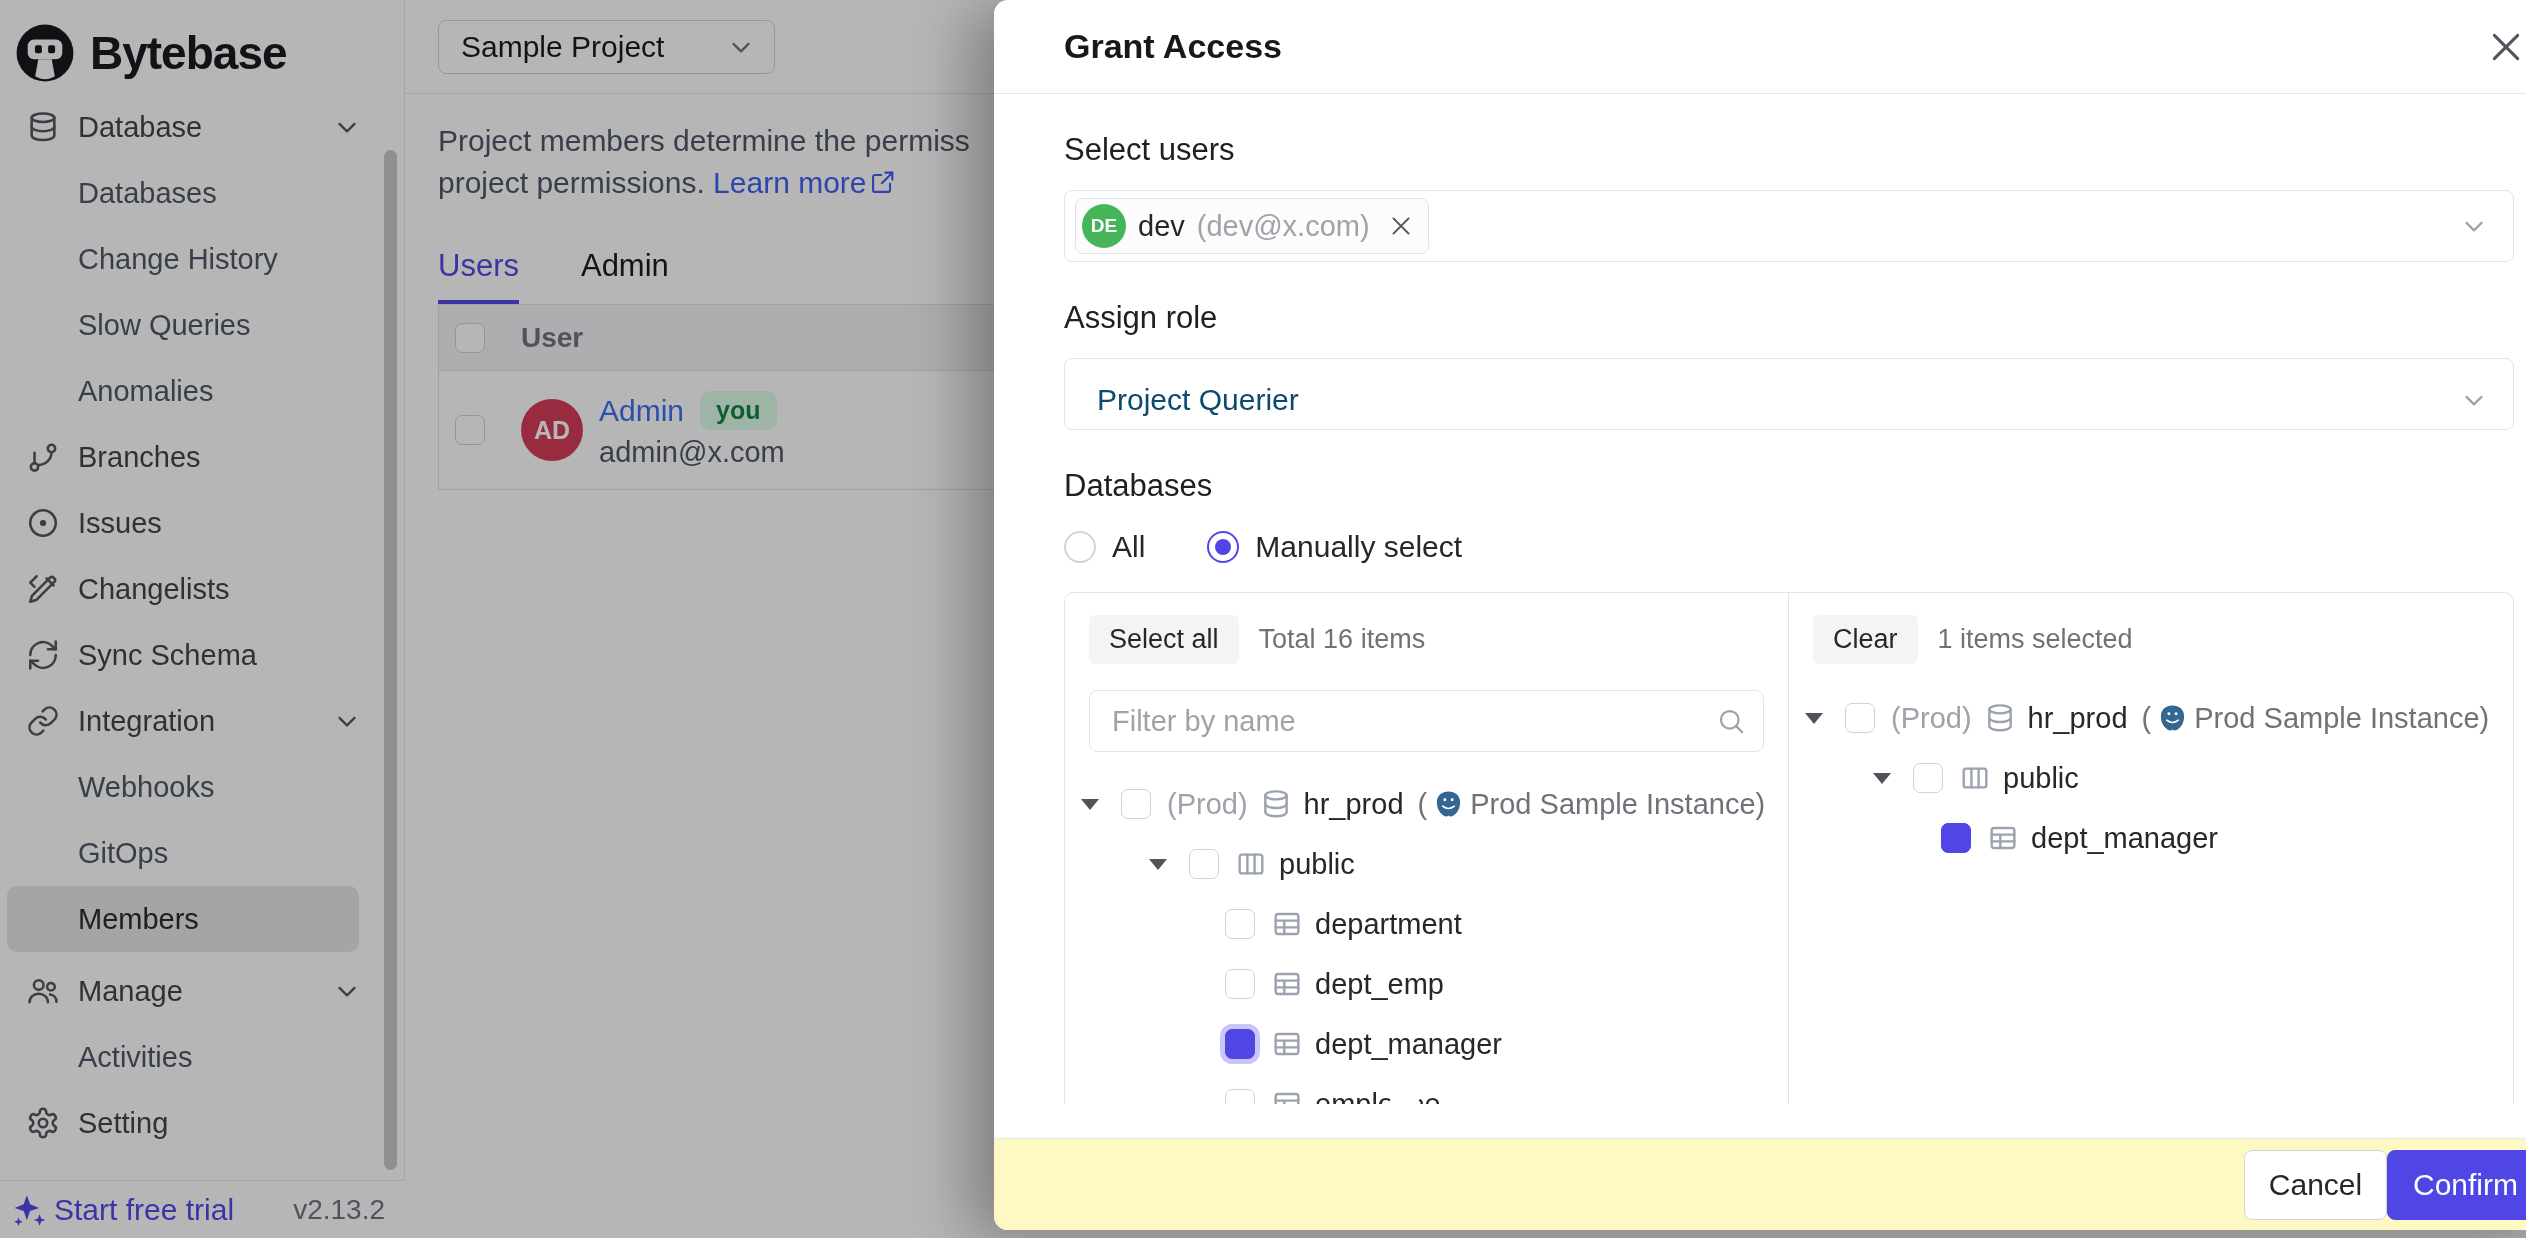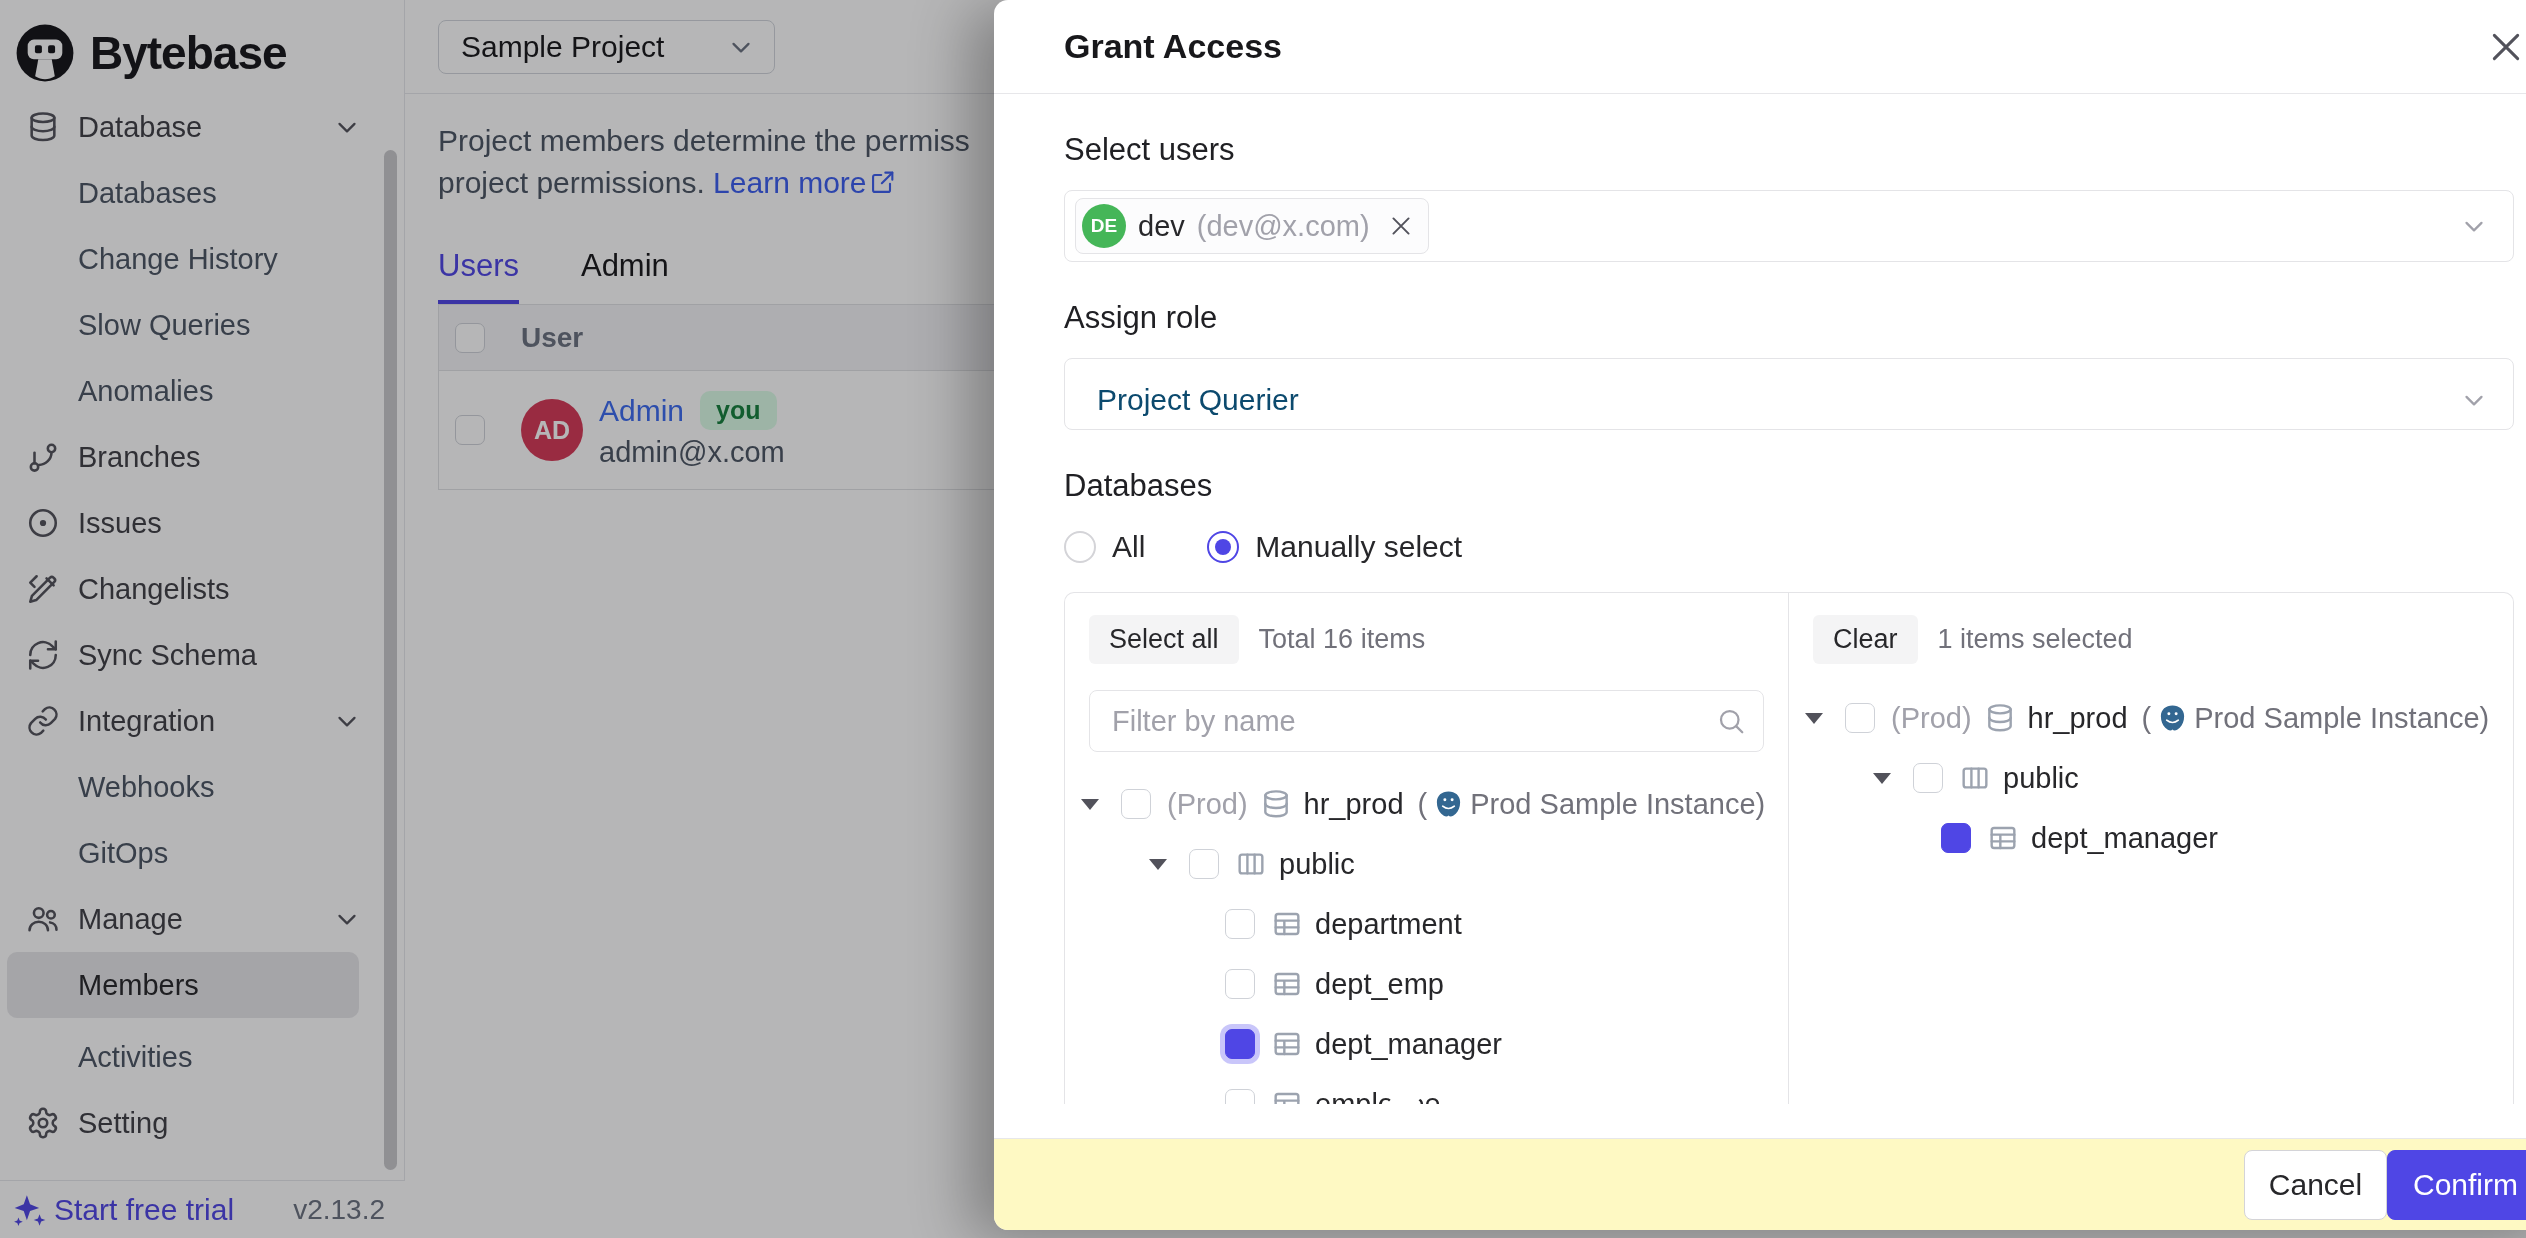--- a/index.html
+++ b/index.html
@@ -269,32 +269,32 @@
           <svg class="nav-chev stroke">
               <use href="#i-chev"></use>
             </svg>
         </div>
         <div class="nav-row nav-sub">
             <span>Webhooks</span>
           </div>
         <div class="nav-row nav-sub">
             <span>GitOps</span>
           </div>
+        <div class="nav-row nav-active">
+            <span>Members</span>
+          </div>
         <div class="nav-row">
           <svg class="nicon stroke">
               <use href="#i-users"></use>
             </svg>
           <span>Manage</span>
           <svg class="nav-chev stroke">
               <use href="#i-chev"></use>
             </svg>
         </div>
-        <div class="nav-row nav-active">
-            <span>Members</span>
-          </div>
         <div class="nav-row nav-sub">
             <span>Activities</span>
           </div>
         <div class="nav-row">
           <svg class="nicon stroke">
               <use href="#i-gear"></use>
             </svg>
           <span>Setting</span>
         </div>
       </div>

